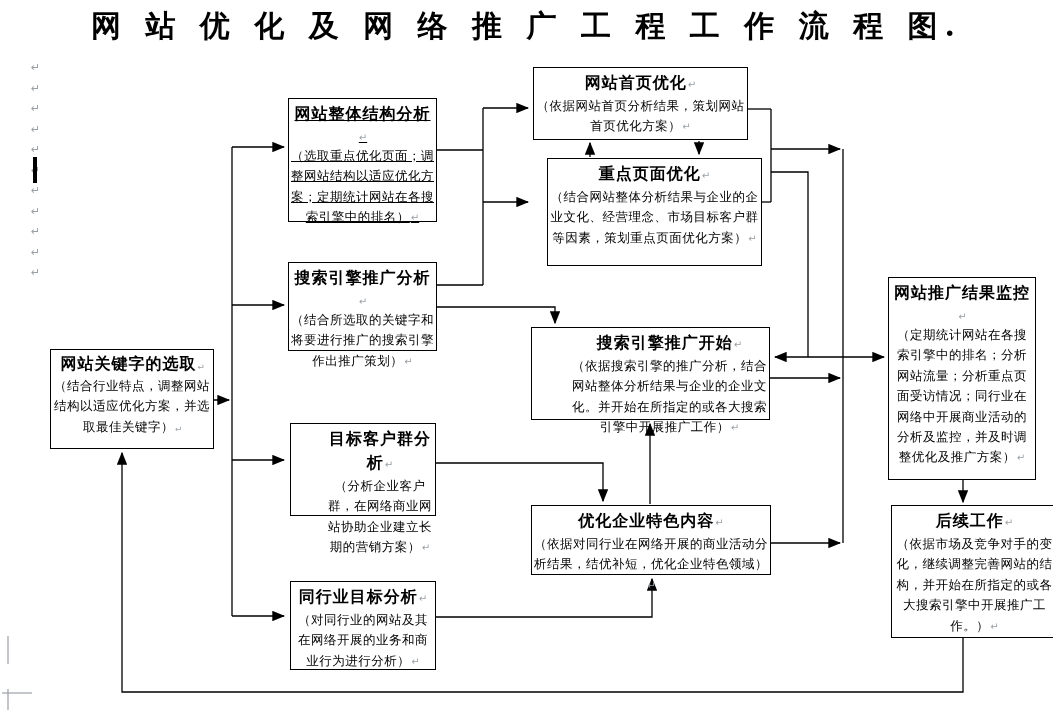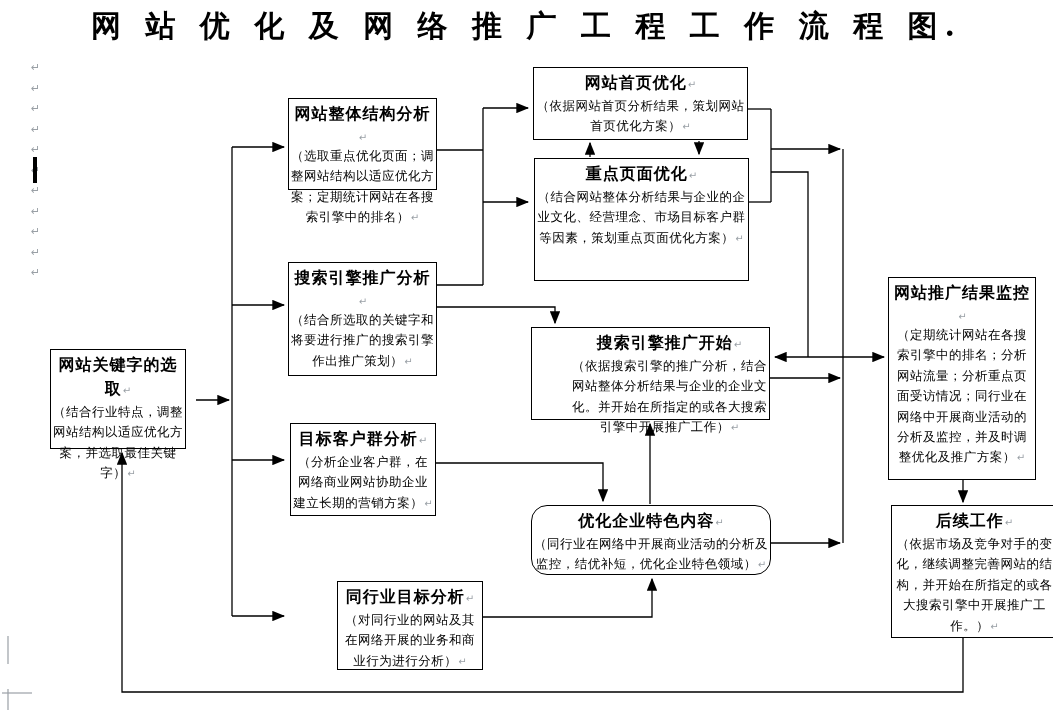--- a/index.html
+++ b/index.html
@@ -21,29 +21,29 @@
   .box-body{font-size:12.5px;line-height:1.55;letter-spacing:0.5px;}
   .titleline{display:block;}
   .ret{color:#9aa0a6;font-size:10px;vertical-align:baseline;padding-left:1px;}
   .margin-marks{
     position:absolute;left:31px;top:58px;z-index:2;display:flex;flex-direction:column;
     color:#9aa0a6;font-size:11px;line-height:20.5px;
   }
   .cursor-mark{position:absolute;left:33px;top:157px;width:4px;height:26px;background:#000;z-index:3;}
 
   
-  .b-keyword   {left:50px;  top:349px; width:136px; height:100px;}
-  .b-structure {left:288px; top:98px;  width:149px; height:92px;}
-  .b-analysis  {left:288px; top:262px; width:149px; height:114px;}
-  .b-customer  {left:290px; top:423px; width:146px; height:93px;}
-  .b-industry  {left:290px; top:581px; width:146px; height:89px;margin-left:47px;}
+  .b-keyword   {left:50px;  top:349px; width:164px; height:100px;font-family:Liberation Mono, monospace;}
+  .b-structure {left:288px; top:98px;  width:149px; height:124px;text-decoration:underline;}
+  .b-analysis  {left:288px; top:262px; width:149px; height:89px;}
+  .b-customer  {left:290px; top:423px; width:146px; height:93px;padding-left:36px;}
+  .b-industry  {left:290px; top:581px; width:146px; height:89px;}
   .b-homepage  {left:533px; top:67px;  width:215px; height:73px;}
-  .b-keypages  {left:534px; top:158px; width:215px; height:123px;}
+  .b-keypages  {left:547px; top:158px; width:215px; height:108px;}
   .b-start     {left:531px; top:327px; width:239px; height:93px;padding-left:40px;}
-  .b-feature   {left:531px; top:505px; width:240px; height:70px;border-radius:16px;}
+  .b-feature   {left:531px; top:505px; width:240px; height:70px;}
   .b-monitor   {left:888px; top:277px; width:148px; height:203px;}
   .b-followup  {left:891px; top:505px; width:167px; height:133px;}
 </style>
 </head>
 <body>
 
 <div class="canvas">
 
   <div class="page-title">网 站 优 化 及 网 络 推 广 工 程 工 作 流 程 图.</div>
 
@@ -156,21 +156,21 @@
     <span class="box-body">（结合网站整体分析结果与企业的企业文化、经营理念、市场目标客户群等因素，策划重点页面优化方案）</span><span class="ret">↵</span>
   </div>
 
   <div class="box b-start">
     <span class="titleline"><span class="box-title">搜索引擎推广开始</span><span class="ret">↵</span></span>
     <span class="box-body">（依据搜索引擎的推广分析，结合网站整体分析结果与企业的企业文化。并开始在所指定的或各大搜索引擎中开展推广工作）</span><span class="ret">↵</span>
   </div>
 
   <div class="box b-feature">
     <span class="titleline"><span class="box-title">优化企业特色内容</span><span class="ret">↵</span></span>
-    <span class="box-body">（同行业在网络中开展商业活动的分析及监控，结优补短，优化企业特色领域）</span><span class="ret">↵</span>
+    <span class="box-body">（依据对同行业在网络开展的商业活动分析结果，结优补短，优化企业特色领域）</span><span class="ret">↵</span>
   </div>
 
   <div class="box b-monitor">
     <span class="titleline"><span class="box-title">网站推广结果监控</span><span class="ret">↵</span></span>
     <span class="box-body">（定期统计网站在各搜索引擎中的排名；分析网站流量；分析重点页面受访情况；同行业在网络中开展商业活动的分析及监控，并及时调整优化及推广方案）</span><span class="ret">↵</span>
   </div>
 
   <div class="box b-followup">
     <span class="titleline"><span class="box-title">后续工作</span><span class="ret">↵</span></span>
     <span class="box-body">（依据市场及竞争对手的变化，继续调整完善网站的结构，并开始在所指定的或各大搜索引擎中开展推广工作。）</span><span class="ret">↵</span>

